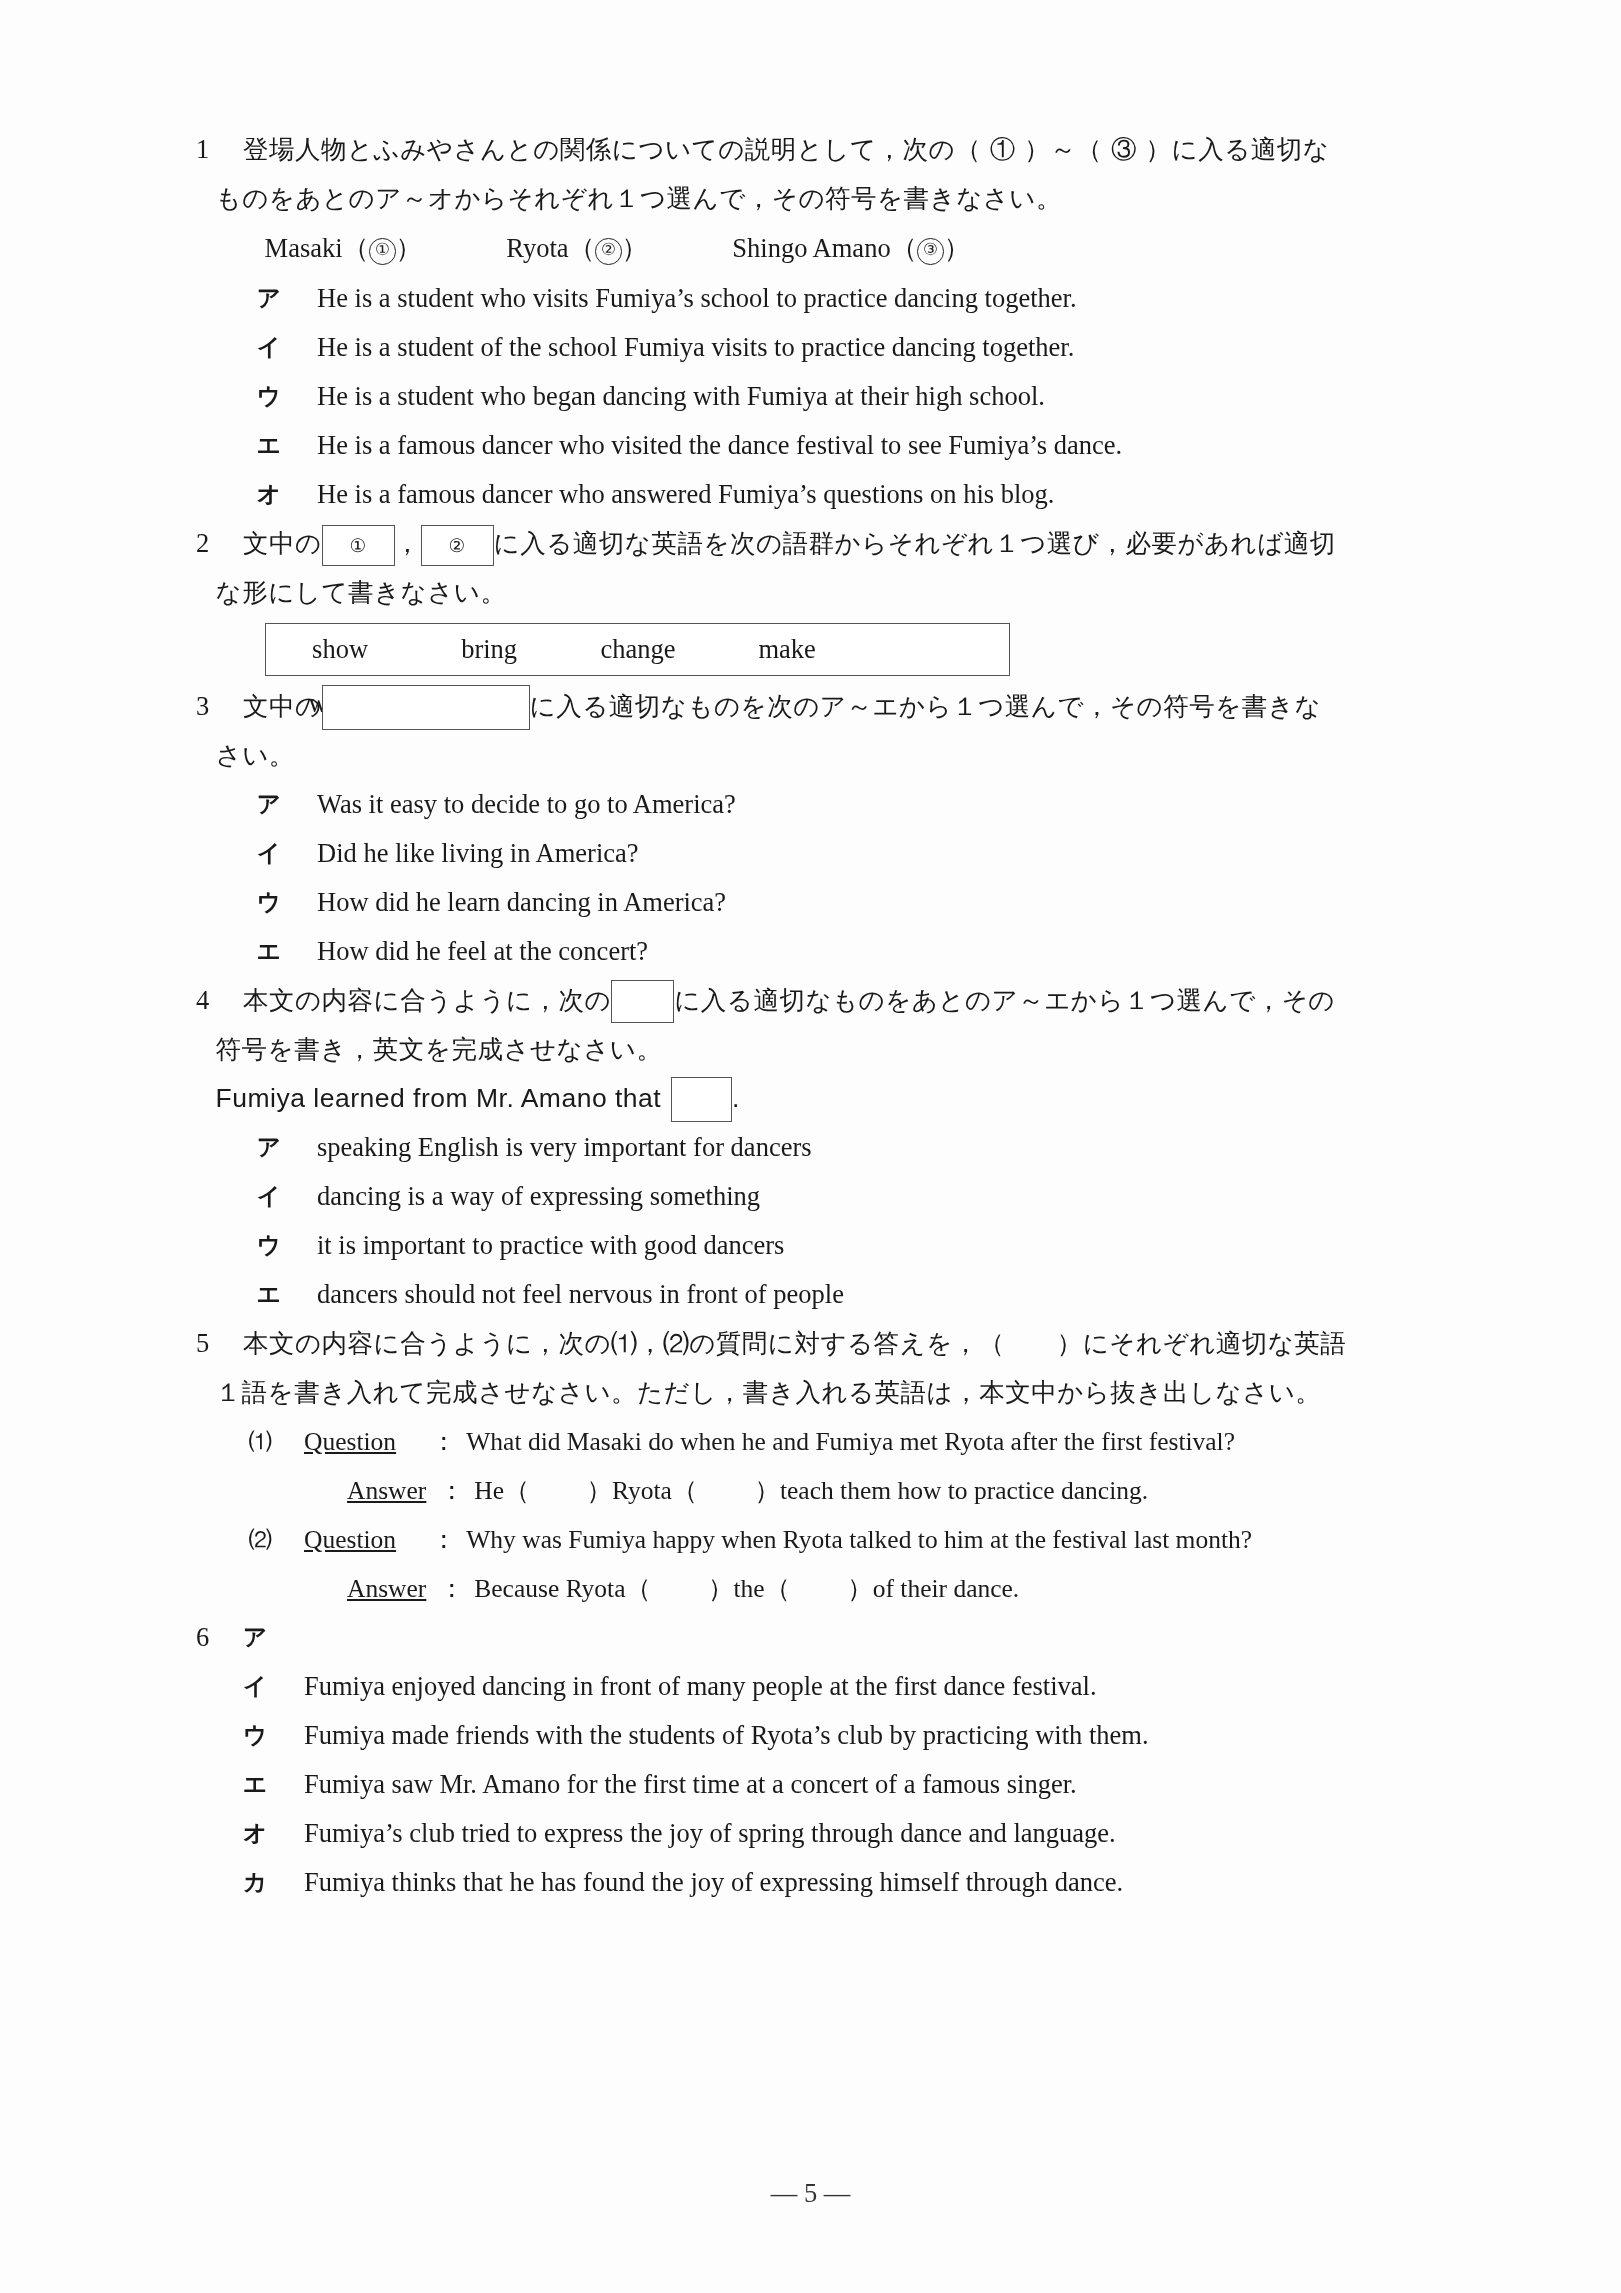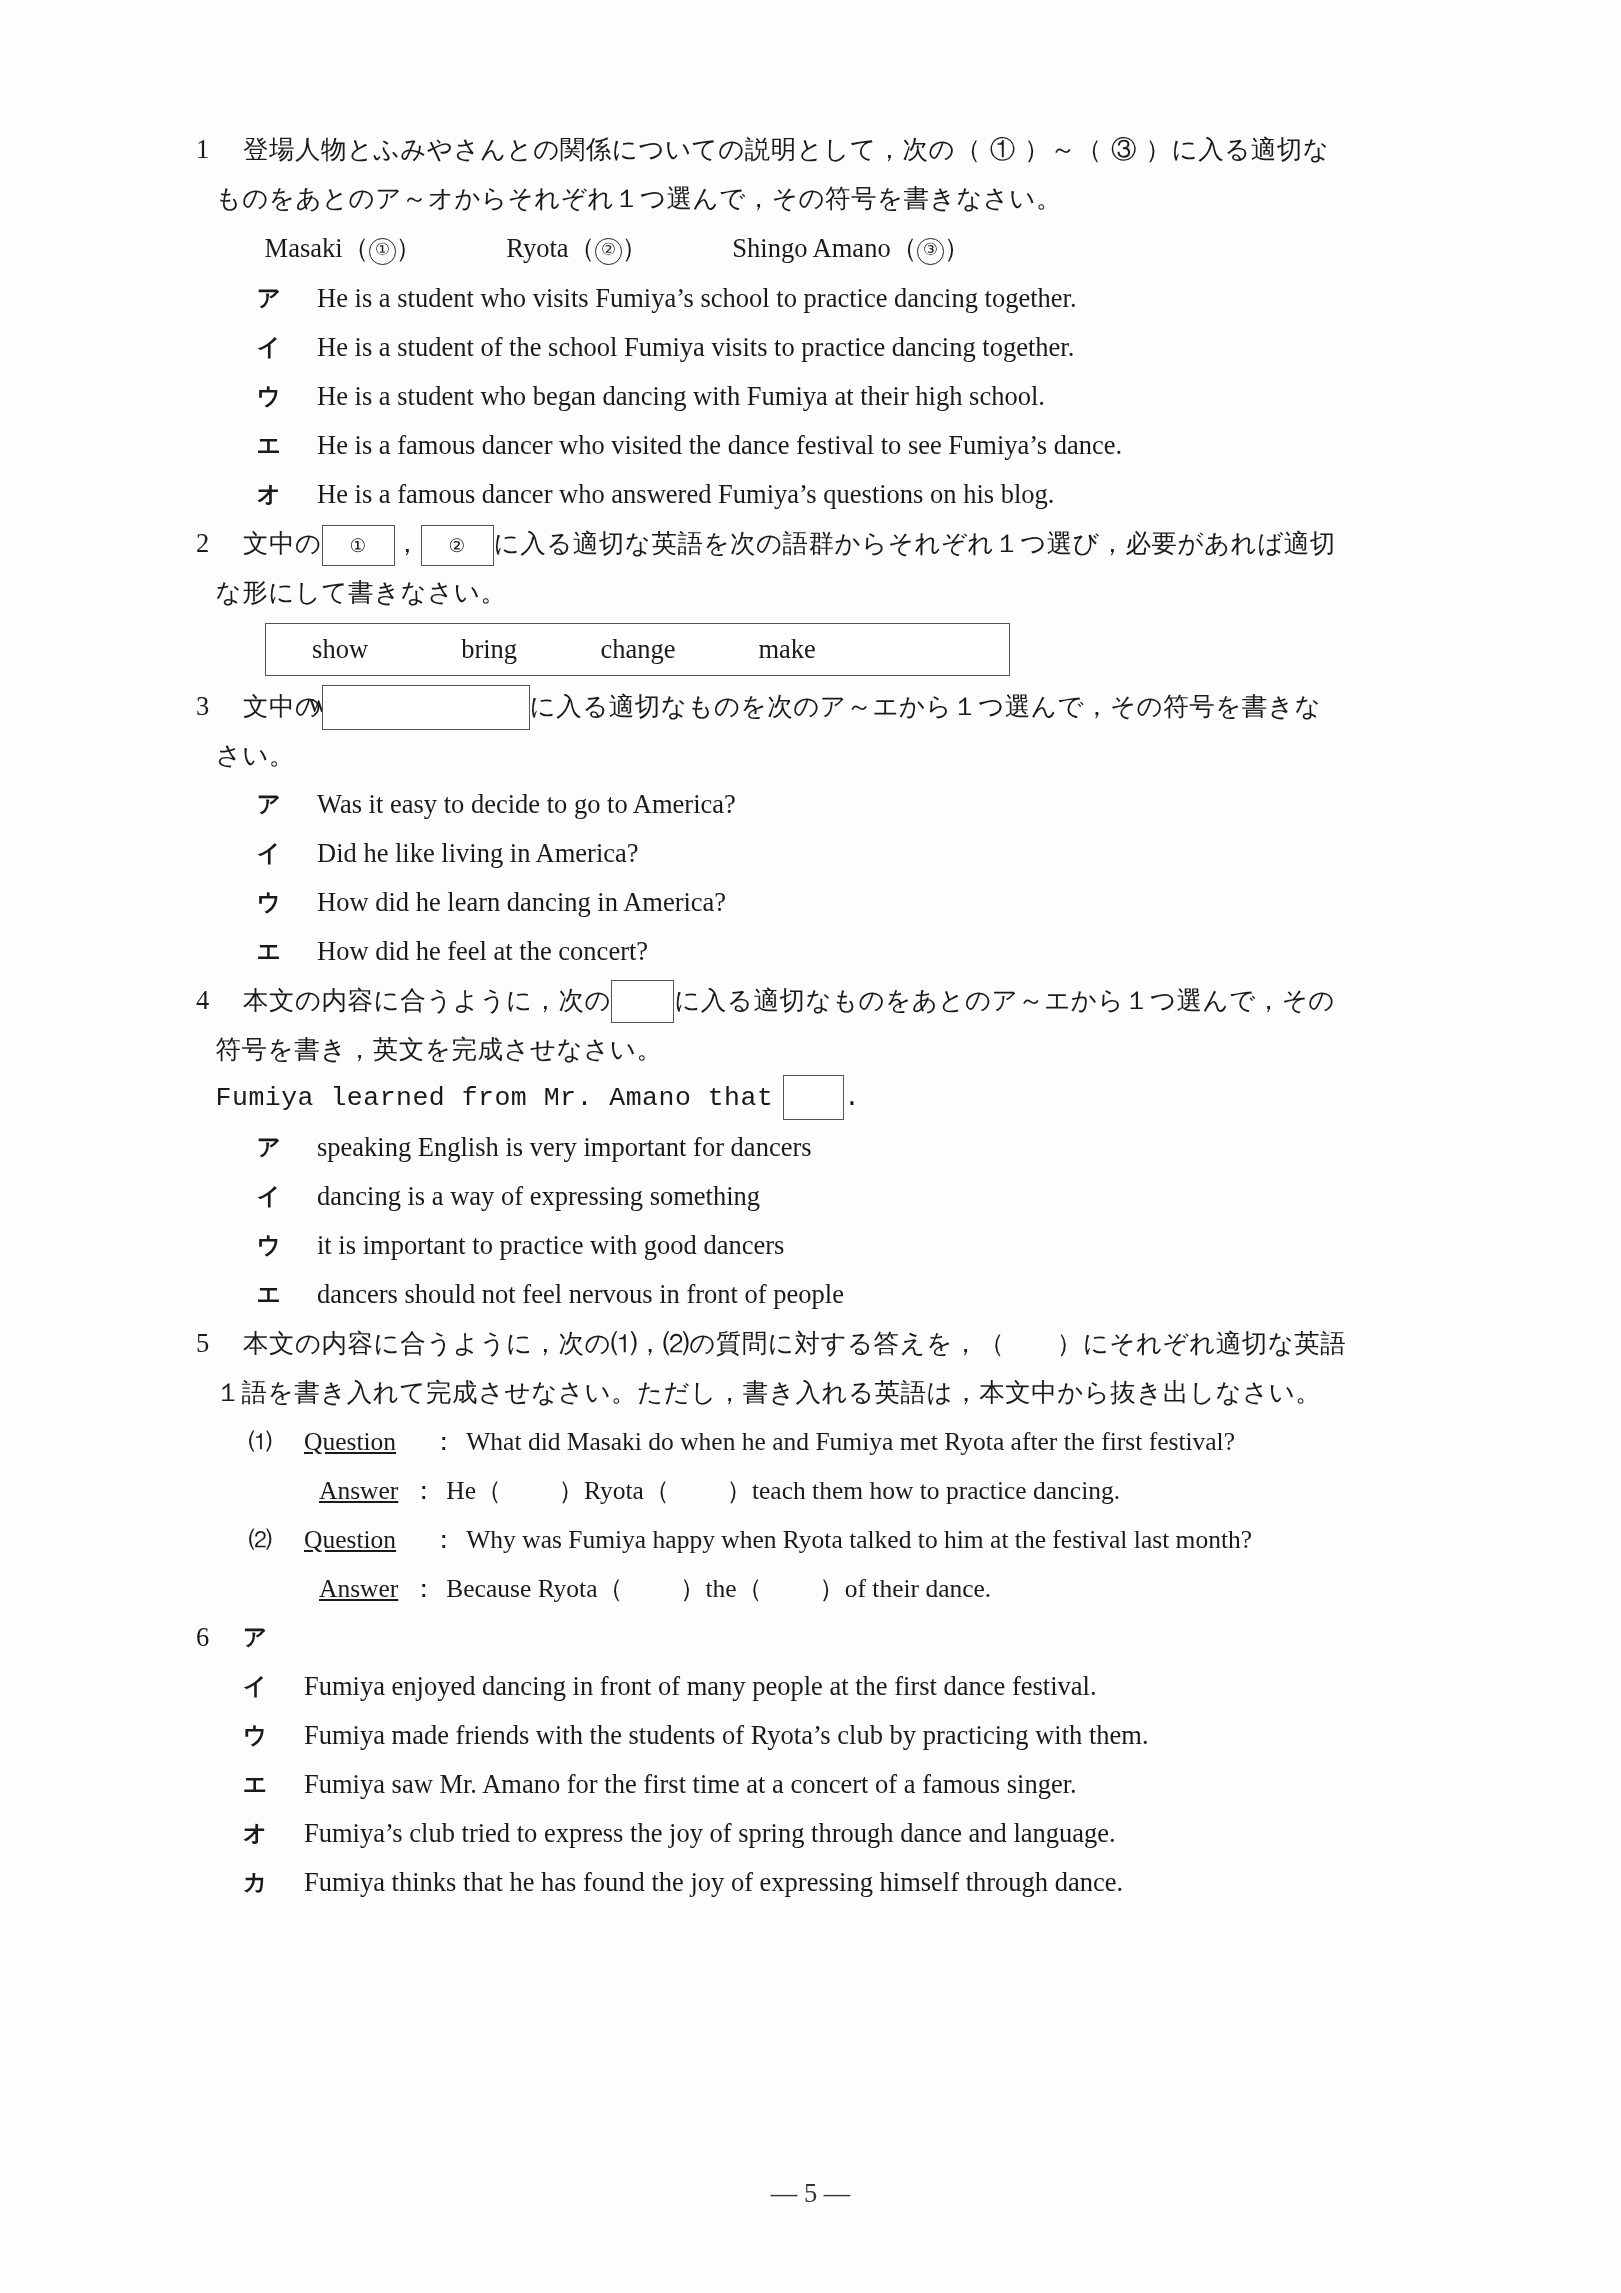--- a/index.html
+++ b/index.html
@@ -172,21 +172,21 @@
     width: 51px;
     font-size: 22.5px;
   }
   .qa-label {
     display: inline-block;
     width: 125px;
     margin-left: 61px;
     text-decoration: underline;
   }
   .qa-label.ans {
-    margin-left: 76px;
+    margin-left: 104px;
     width: 90px;
   }
   .qa-colon { margin-left: 2px; margin-right: 9.8px; }
   .blank-paren {
     display: inline-block;
     min-width: 57px;
     text-align: center;
   }
   .inline-sp { display: inline-block; width: 9.8px; }
 
@@ -280,21 +280,21 @@
         </div>
       </div>
     </div>
 
     <div class="qblock">
       <div class="qnum">4</div>
       <div class="qbody">
         <div class="jp"><span>本文の内容に合うように，次の</span><span class="ibox ibox-blank-sm"></span><span>に入る適切なものをあとの</span><span class="bold-kata">ア～エ</span><span>から１つ選んで，その</span></div>
         <div class="jp jp-ind">符号を書き，英文を完成させなさい。</div>
 
-        <div class="jp jp-ind" style="font-family:Liberation Mono, monospace;font-size:26.5px;"><span>Fumiya learned from Mr. Amano that</span><span class="inline-sp"></span><span class="ibox ibox-blank-md"></span><span>.</span></div>
+        <div class="jp jp-ind" style="font-family:Liberation Sans, sans-serif;font-size:26.5px;"><span>Fumiya learned from Mr. Amano that</span><span class="inline-sp"></span><span class="ibox ibox-blank-md"></span><span>.</span></div>
 
         <div class="opt indent1">
           <span class="opt-mark">ア</span>
           <span class="opt-text">speaking English is very important for dancers</span>
         </div>
         <div class="opt indent1">
           <span class="opt-mark">イ</span>
           <span class="opt-text">dancing is a way of expressing something</span>
         </div>
         <div class="opt indent1">

